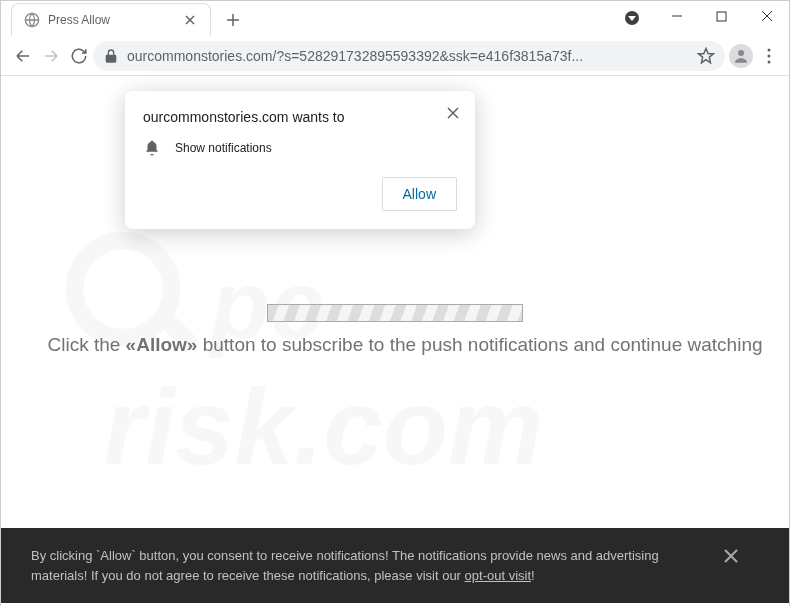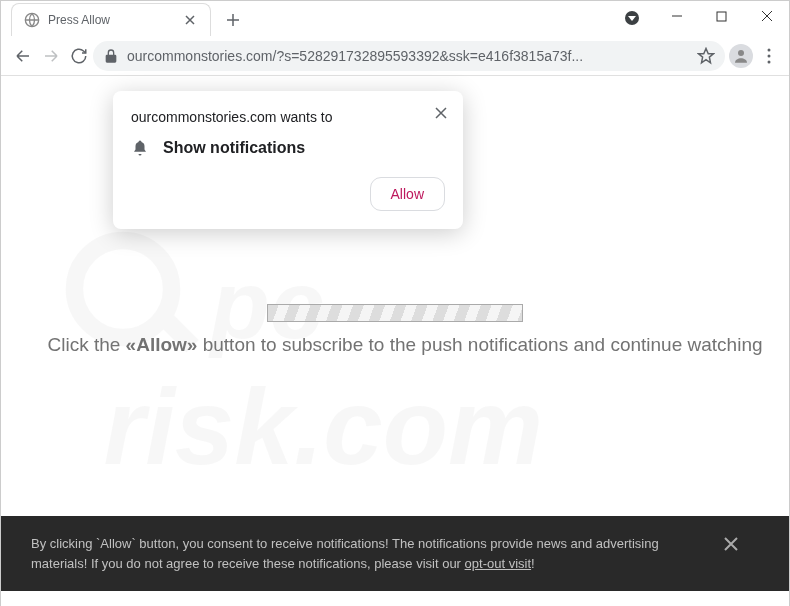--- a/index.html
+++ b/index.html
@@ -33,30 +33,30 @@
 .content { position: relative; height: calc(606px - 75px); background: #fff; }
 
 .watermark { position: absolute; top: 145px; left: 50%; transform: translateX(-50%); width: 680px; opacity: 0.07; pointer-events: none; }
 .watermark svg { width: 100%; }
 
 .progress-bar { position: absolute; top: 228px; left: 50%; transform: translateX(-50%); width: 256px; height: 18px; border: 1px solid #aaa; background: repeating-linear-gradient(110deg, #ddd 0px, #ddd 10px, #f5f5f5 10px, #f5f5f5 20px); }
 
 .main-text { position: absolute; top: 258px; left: 0; right: 0; text-align: center; font-size: 19px; color: #737373; font-family: 'Trebuchet MS', Arial, sans-serif; margin-left: 20px; }
 .main-text strong { font-weight: bold; }
 
-.permission-popup { position: absolute; top: 15px; left: 112px; width: 350px; background: #fff; border-radius: 8px; box-shadow: 0 4px 24px rgba(0,0,0,0.2); padding: 18px; z-index: 10; }
+.permission-popup { position: absolute; top: 15px; left: 124px; width: 350px; background: #fff; border-radius: 8px; box-shadow: 0 4px 24px rgba(0,0,0,0.2); padding: 18px; z-index: 10; }
 .popup-close { position: absolute; top: 12px; right: 12px; width: 20px; height: 20px; display: flex; align-items: center; justify-content: center; cursor: pointer; color: #5f6368; font-size: 18px; }
 .popup-title { font-size: 14px; color: #202124; margin-bottom: 14px; }
 .popup-row { display: flex; align-items: center; gap: 14px; margin-bottom: 20px; }
 .bell-icon { width: 18px; height: 18px; color: #5f6368; }
-.popup-label { font-size: 16px; color: #202124; font-weight: bold; }
+.popup-label { font-size: 12px; color: #202124; }
 .popup-buttons { display: flex; justify-content: flex-end; gap: 10px; }
-.popup-btn { padding: 8px 20px; border: 1px solid #dadce0; border-radius: 11px; background: #fff; color: #be185d; font-size: 14px; cursor: pointer; font-weight: 500; }
+.popup-btn { padding: 8px 20px; border: 1px solid #dadce0; border-radius: 1px; background: #fff; color: #0369a1; font-size: 14px; cursor: pointer; font-weight: 500; }
 
-.bottom-banner { position: absolute; bottom: 16px; left: 0; right: 0; background: rgba(30,30,30,0.95); padding: 18px 50px 18px 30px; display: flex; align-items: center; }
+.bottom-banner { position: absolute; bottom: 4px; left: 0; right: 0; background: rgba(30,30,30,0.95); padding: 18px 50px 18px 30px; display: flex; align-items: center; }
 .banner-text { color: #c0c0c0; font-size: 13px; line-height: 1.5; flex: 1; }
 .banner-text .underline { text-decoration: underline; }
 .banner-close { color: #aaa; font-size: 22px; cursor: pointer; margin-left: 20px; align-self: flex-start; line-height: 1; }
 </style>
 </head>
 <body>
 
 <div class="window-chrome">
 
   <div class="titlebar">

